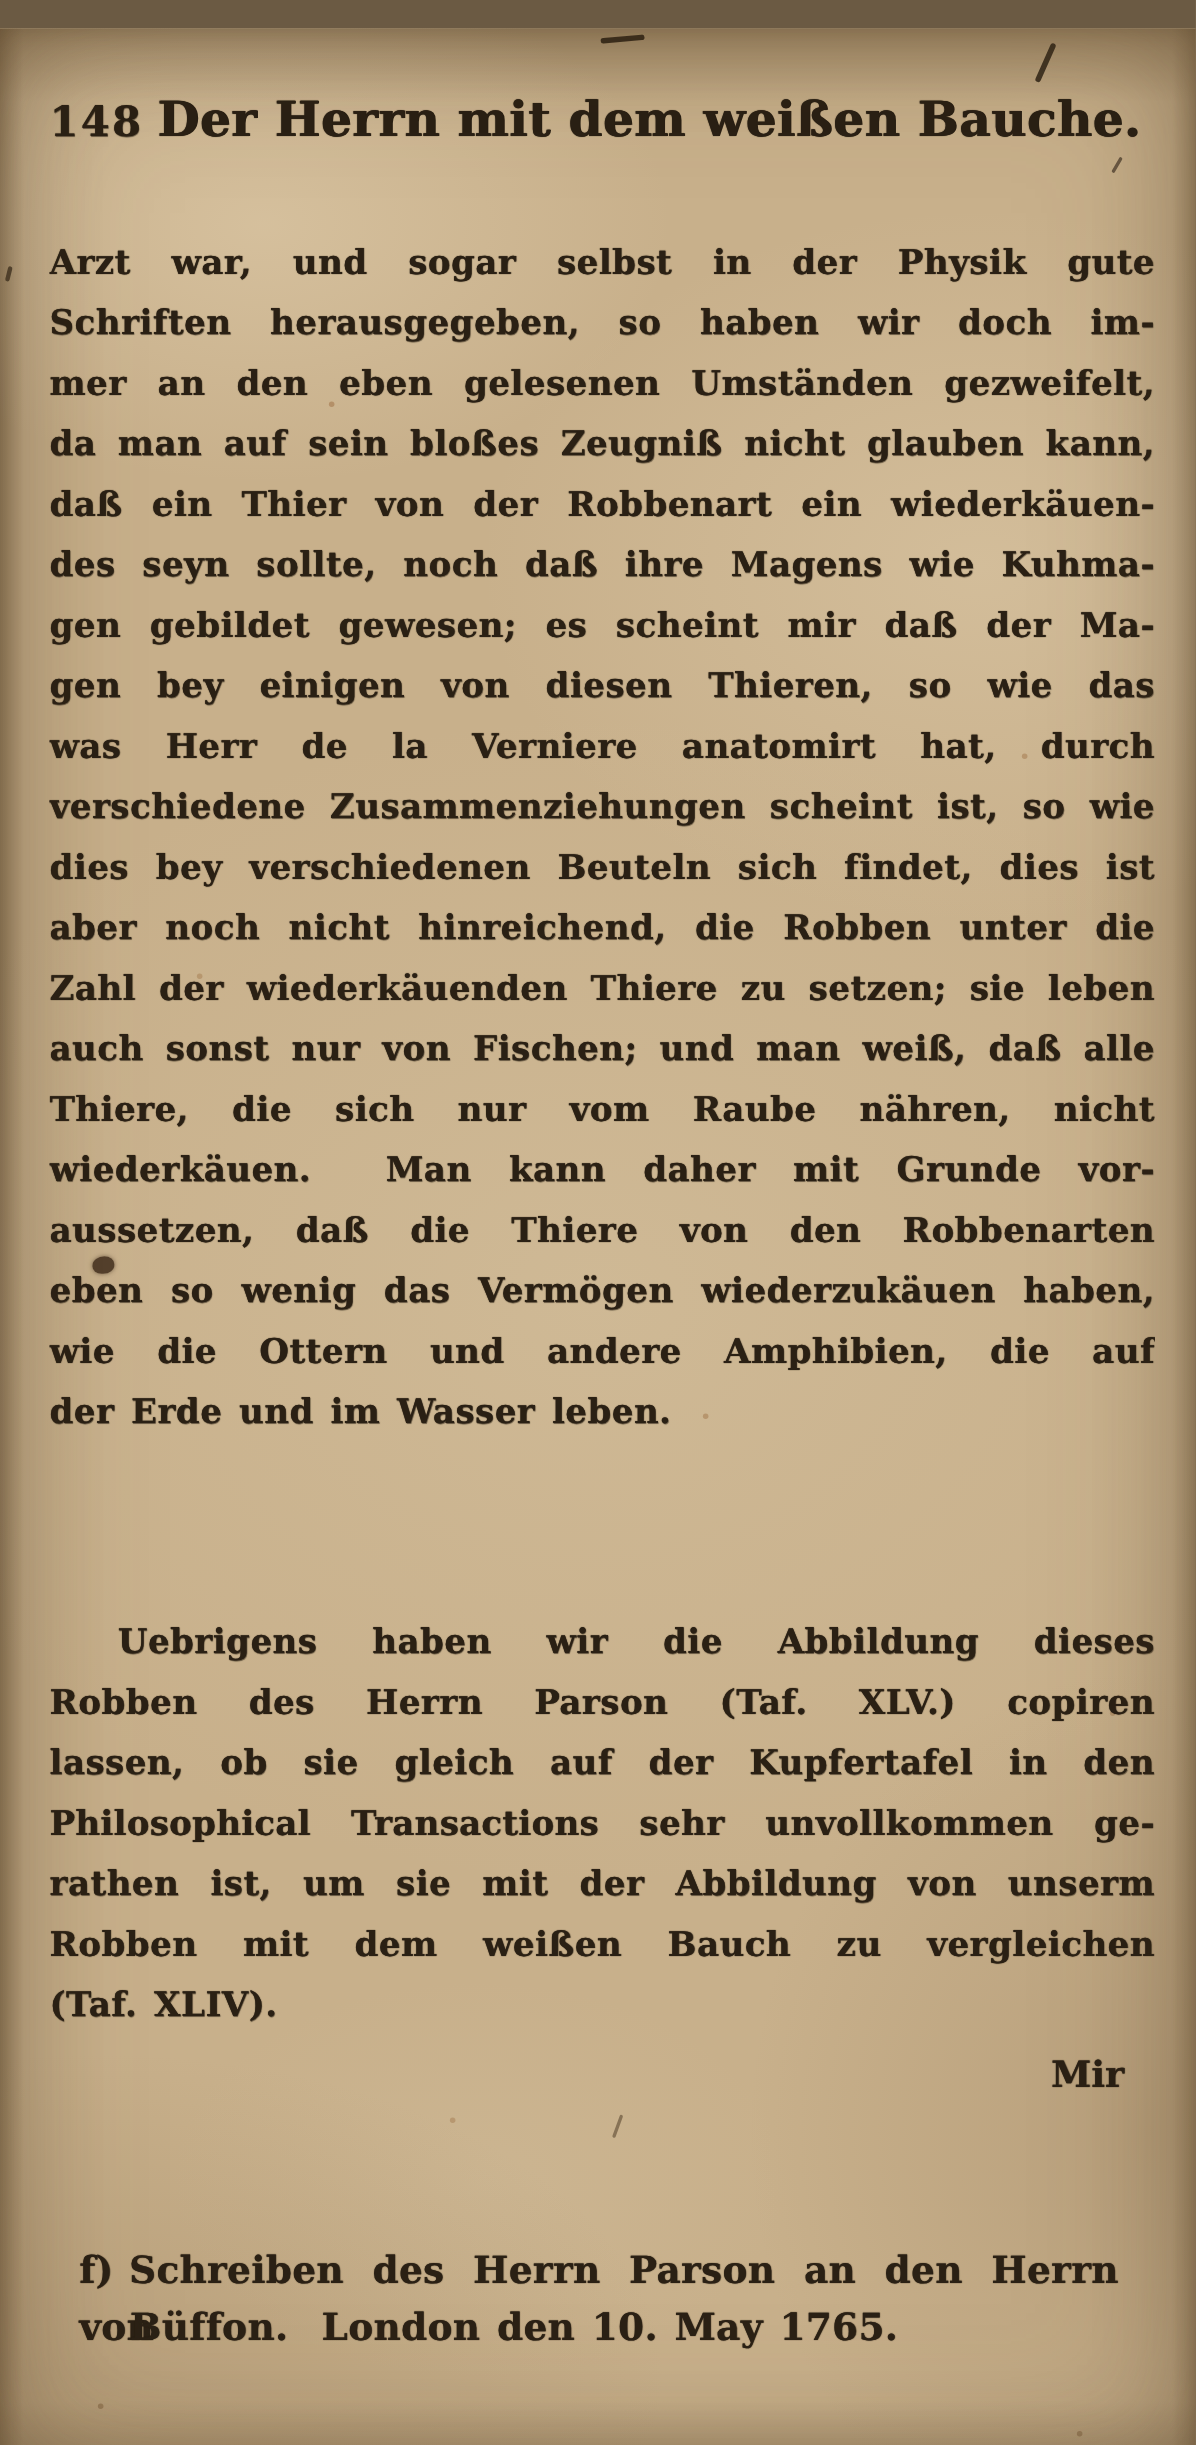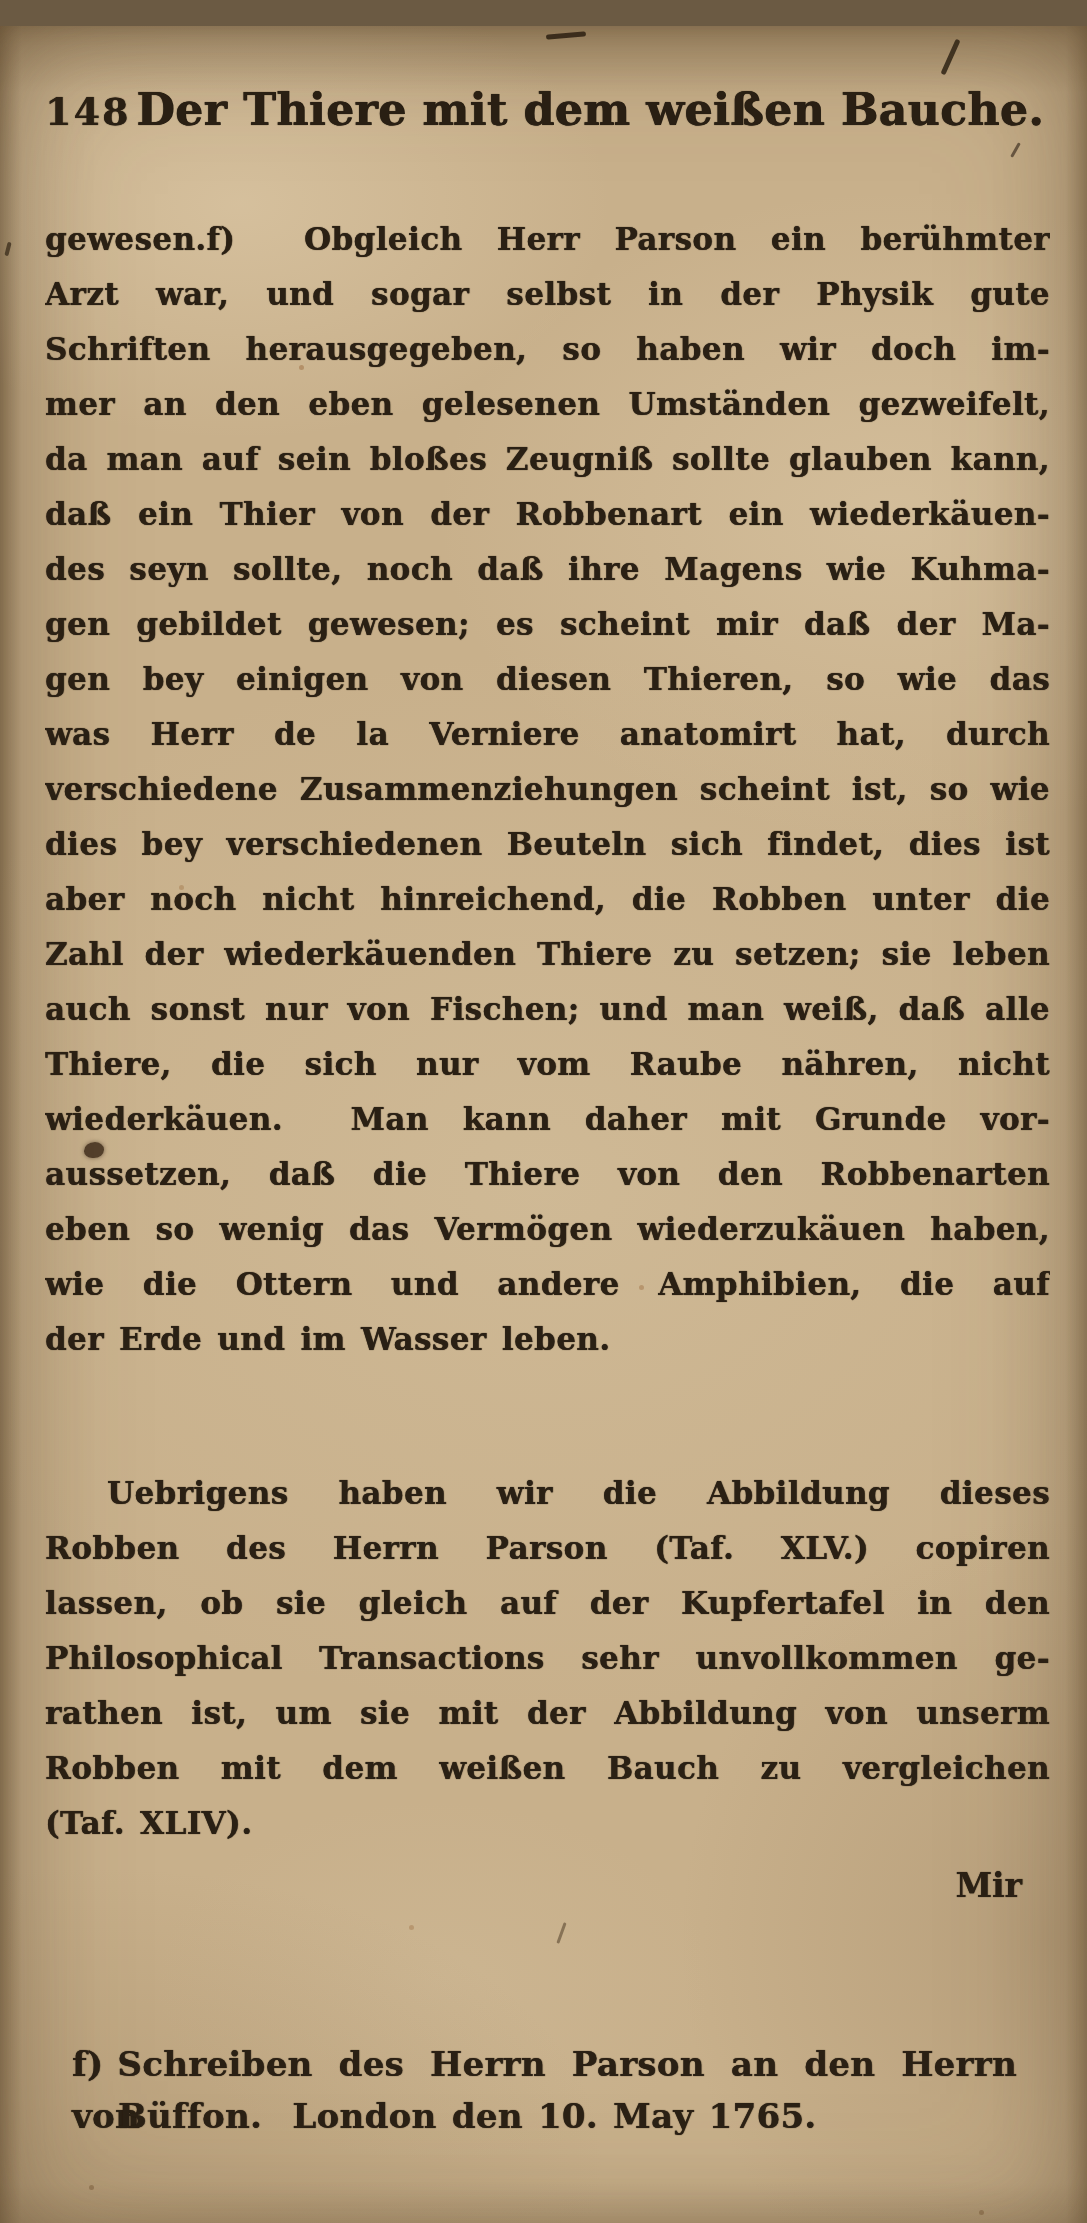--- a/index.html
+++ b/index.html
@@ -81,29 +81,28 @@
   <div class="mark" id="ink-dash-mark"></div>
   <div class="mark" id="ink-stroke-mark"></div>
   <div class="mark" id="ink-tick-mark"></div>
   <div class="mark" id="margin-tick-mark"></div>
   <div class="mark" id="ink-blot"></div>
   <div class="mark" id="pencil-slash-mark"></div>
   <div class="mark" id="paper-specks"></div>
 
   <div id="header">
     <span id="page-number" class="txt">148</span>
-    <span id="page-title" class="txt">Der Thiere mit dem weißen Bauche.</span>
+    <span id="page-title" class="txt">Der Herrn mit dem weißen Bauche.</span>
   </div>
 
   <div class="para" id="paragraph-1">
-    <div class="line txt">gewesen.f)  Obgleich Herr Parson ein berühmter</div>
     <div class="line txt">Arzt war, und sogar selbst in der Physik gute</div>
     <div class="line txt">Schriften herausgegeben, so haben wir doch im-</div>
     <div class="line txt">mer an den eben gelesenen Umständen gezweifelt,</div>
-    <div class="line txt">da man auf sein bloßes Zeugniß sollte glauben kann,</div>
+    <div class="line txt">da man auf sein bloßes Zeugniß nicht glauben kann,</div>
     <div class="line txt">daß ein Thier von der Robbenart ein wiederkäuen-</div>
     <div class="line txt">des seyn sollte, noch daß ihre Magens wie Kuhma-</div>
     <div class="line txt">gen gebildet gewesen; es scheint mir daß der Ma-</div>
     <div class="line txt">gen bey einigen von diesen Thieren, so wie das</div>
     <div class="line txt">was Herr de la Verniere anatomirt hat, durch</div>
     <div class="line txt">verschiedene Zusammenziehungen scheint ist, so wie</div>
     <div class="line txt">dies bey verschiedenen Beuteln sich findet, dies ist</div>
     <div class="line txt">aber noch nicht hinreichend, die Robben unter die</div>
     <div class="line txt">Zahl der wiederkäuenden Thiere zu setzen; sie leben</div>
     <div class="line txt">auch sonst nur von Fischen; und man weiß, daß alle</div>

